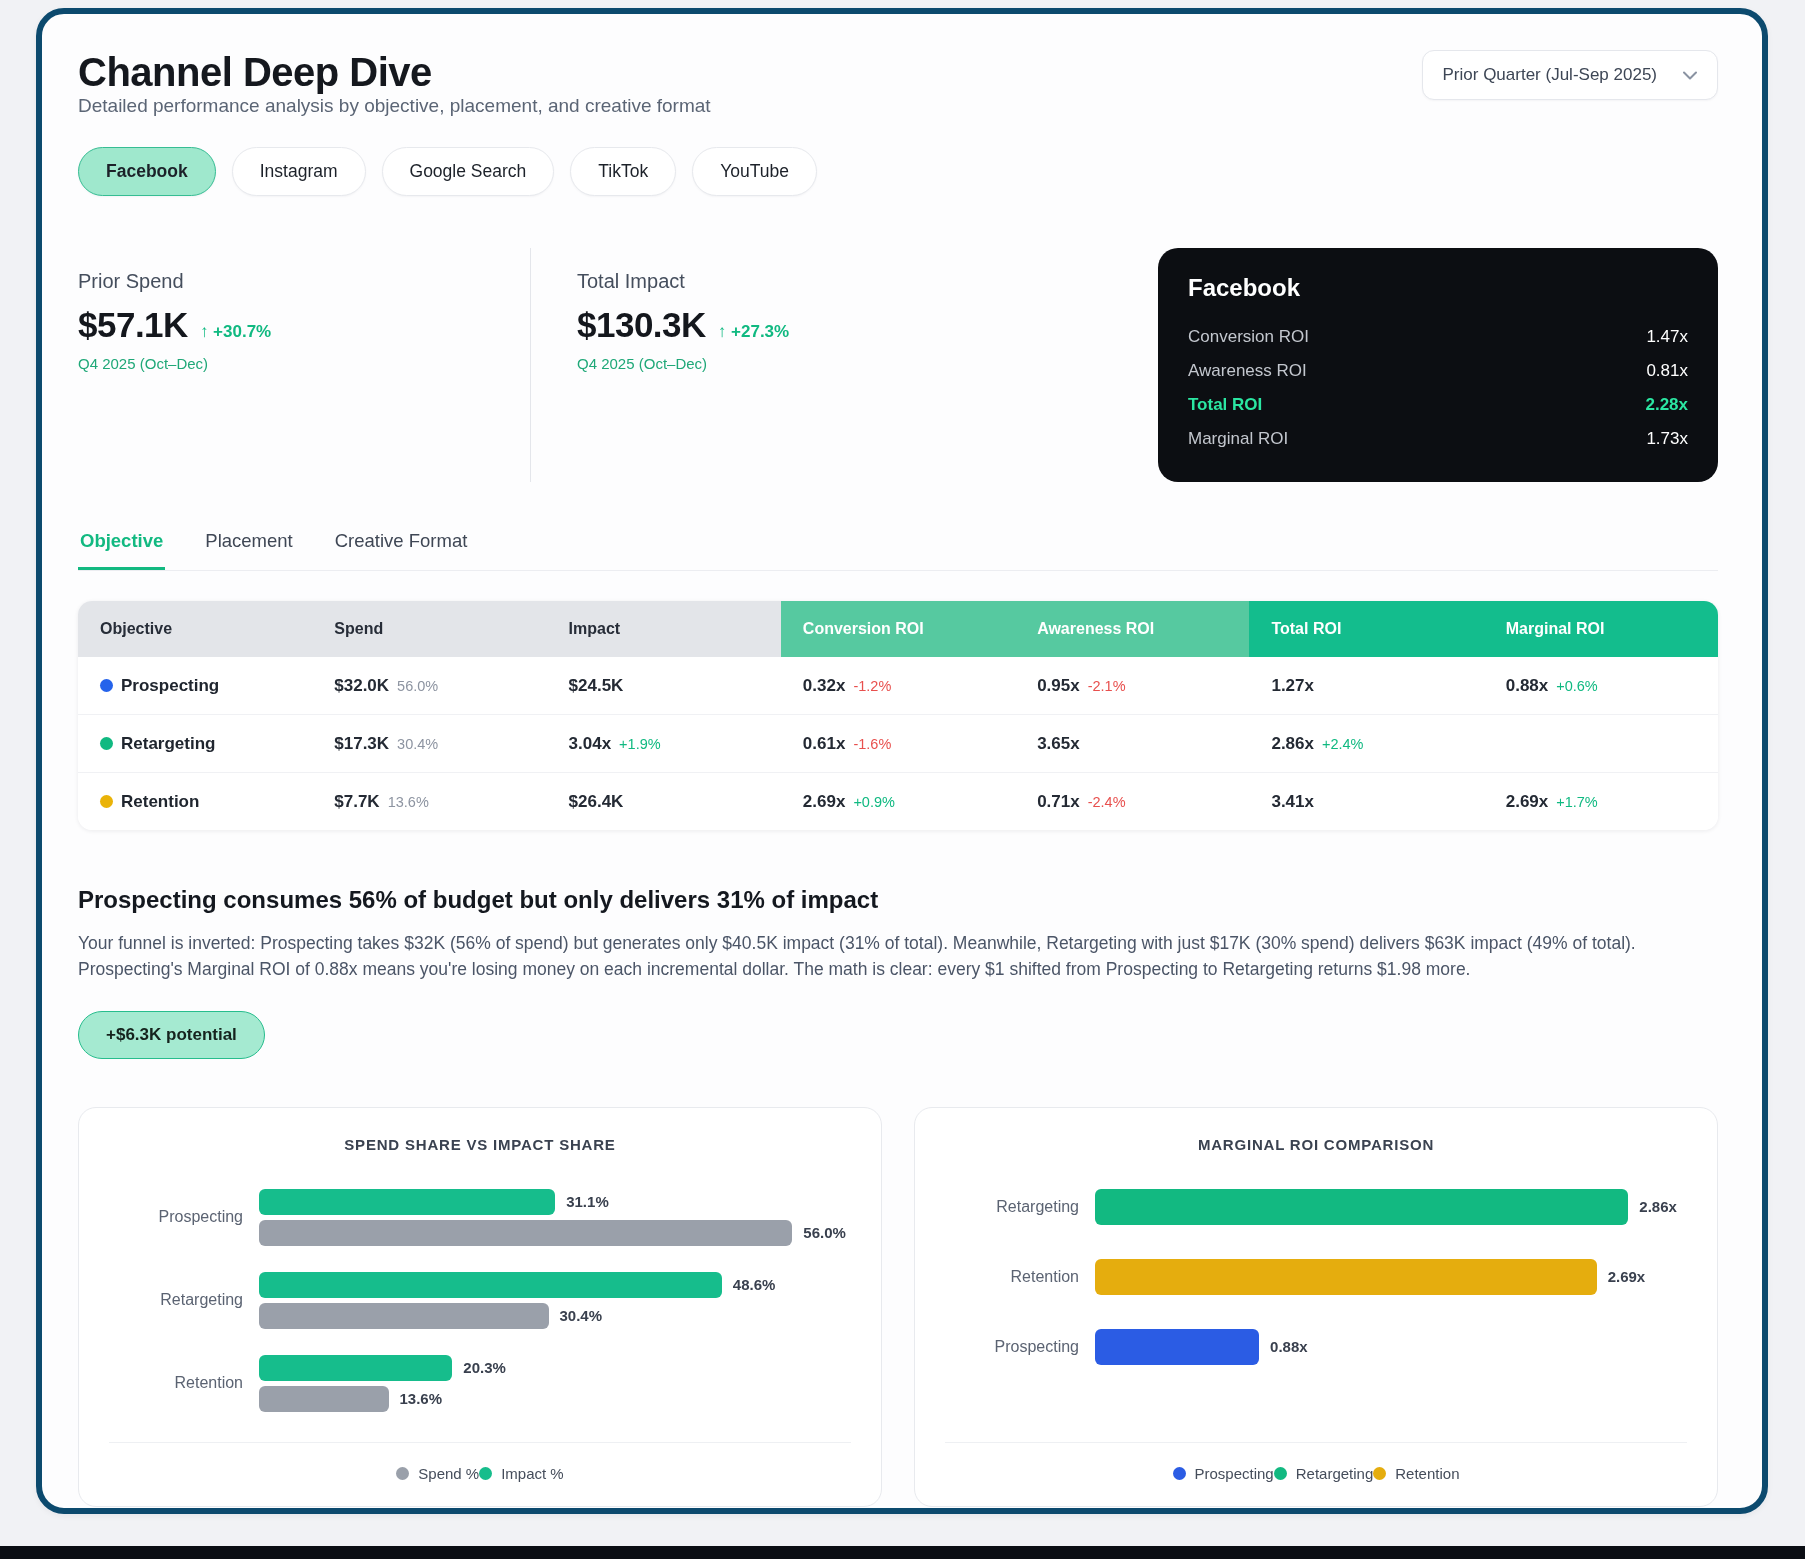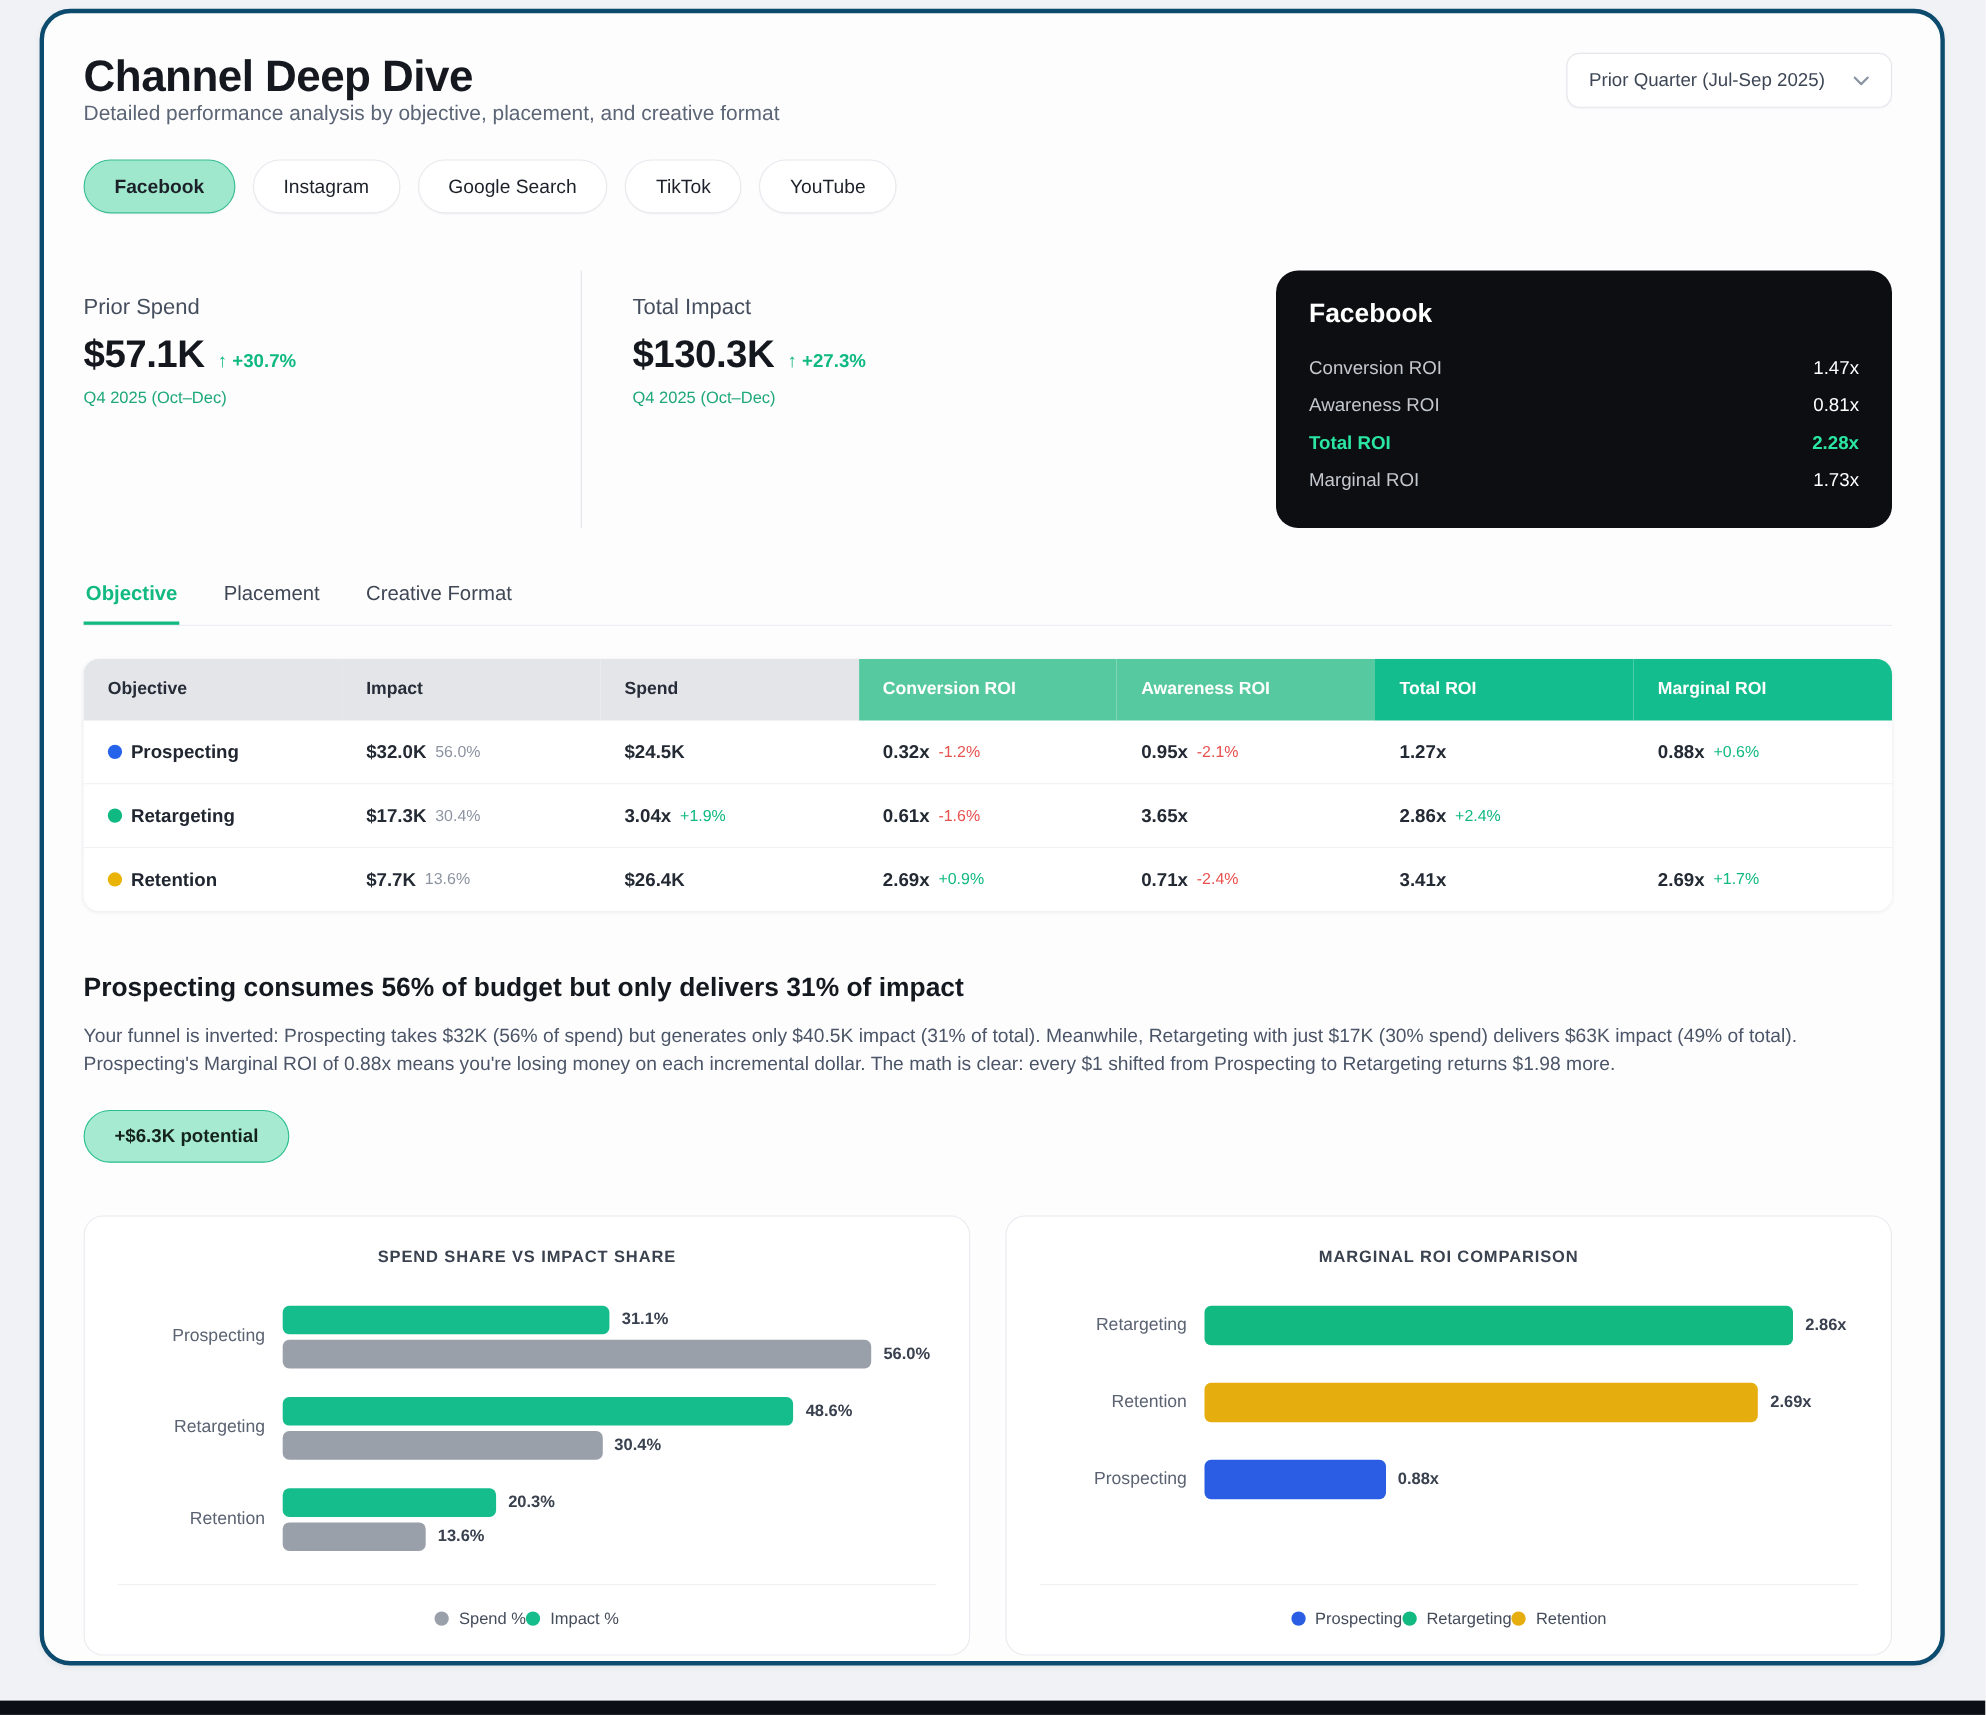--- a/index.html
+++ b/index.html
@@ -8,21 +8,21 @@
     font-family:"Liberation Sans", sans-serif;
     background:#f1f2f5;
     position:relative;
     overflow:hidden;
     color:#14181f;
   }
   .page-card {
     position:absolute; left:36px; top:8px;
     width:1732px; height:1506px;
     background:#fdfdfe;
-    border:4px solid #0c4a6e;
+    border:6px solid #0c4a6e;
     border-radius:28px;
     box-shadow:0 2px 6px rgba(20,25,40,.05);
     padding:36px 44px 36px 36px;
   }
   .bottom-bar {
     position:absolute; left:0; bottom:0; width:1805px; height:13px;
     background:#0b0e14;
   }
   
   .header-row { display:flex; justify-content:space-between; align-items:flex-start; }
@@ -192,22 +192,22 @@
 
   <div class="view-tabs" id="view-tabs">
       <button class="vtab active">Objective</button>
       <button class="vtab">Placement</button>
       <button class="vtab">Creative Format</button>
     </div>
 
   <div class="data-table">
     <div class="t-header" id="table-header">
         <div class="th col-plain">Objective</div>
+        <div class="th col-plain">Spend</div>
         <div class="th col-plain">Impact</div>
-        <div class="th col-plain">Spend</div>
         <div class="th col-light-green">Conversion ROI</div>
         <div class="th col-light-green">Awareness ROI</div>
         <div class="th col-green">Total ROI</div>
         <div class="th col-green">Marginal ROI</div>
       </div>
     <div id="table-body">
         <div class="tr">
           <div class="td">
             <span class="dot" style="background: rgb(37, 99, 235);"></span>
             <span class="obj-name">Prospecting</span>

